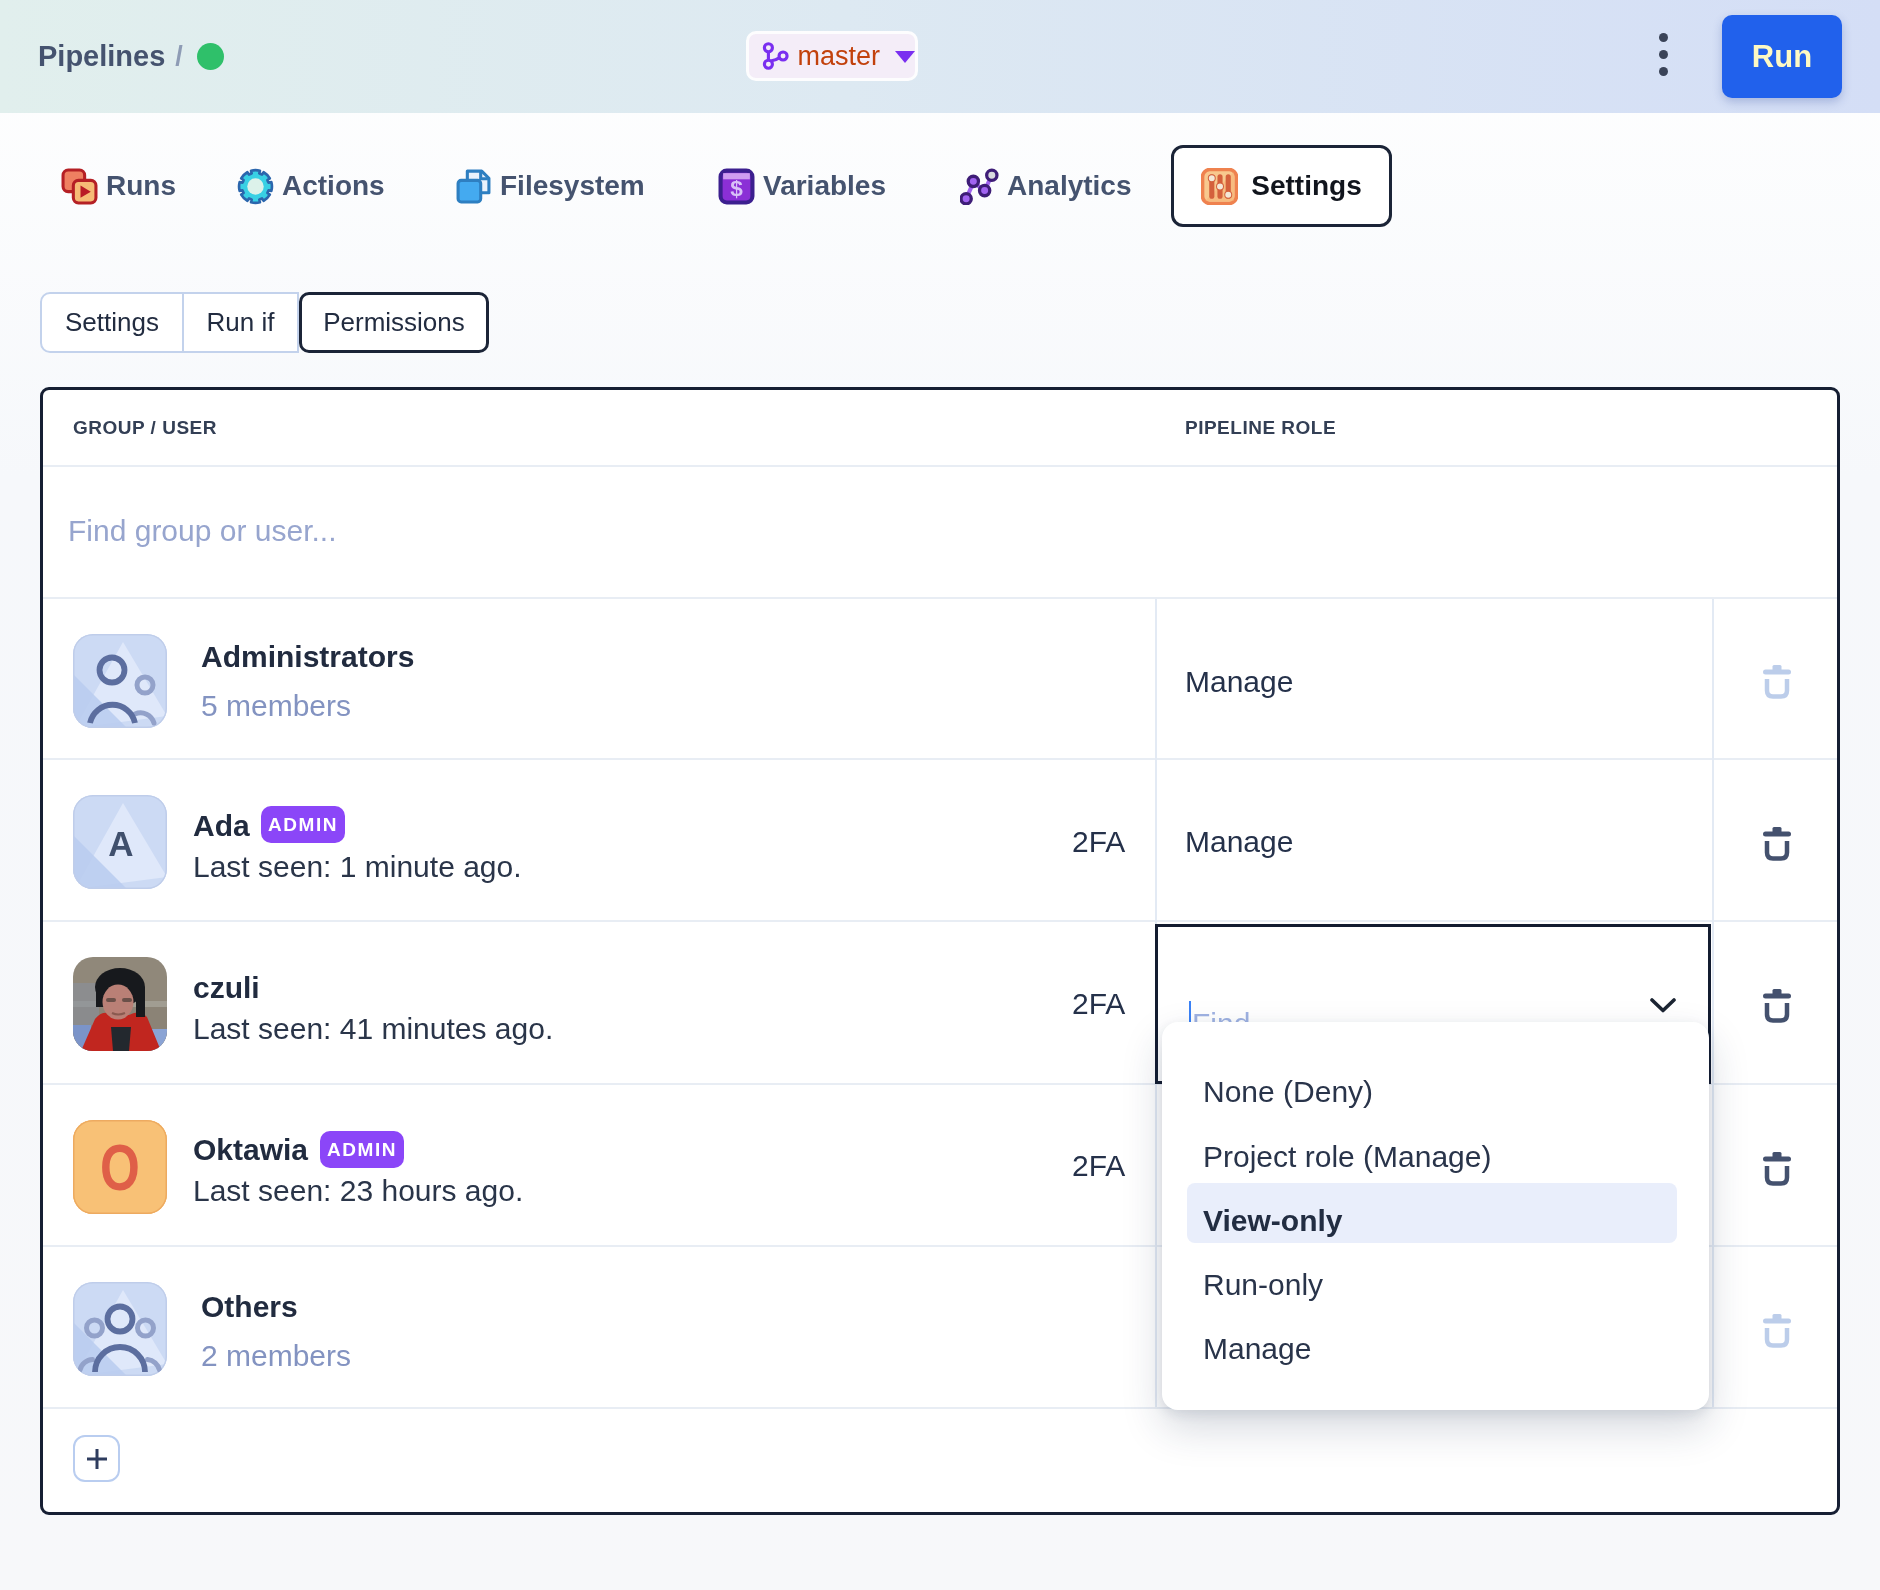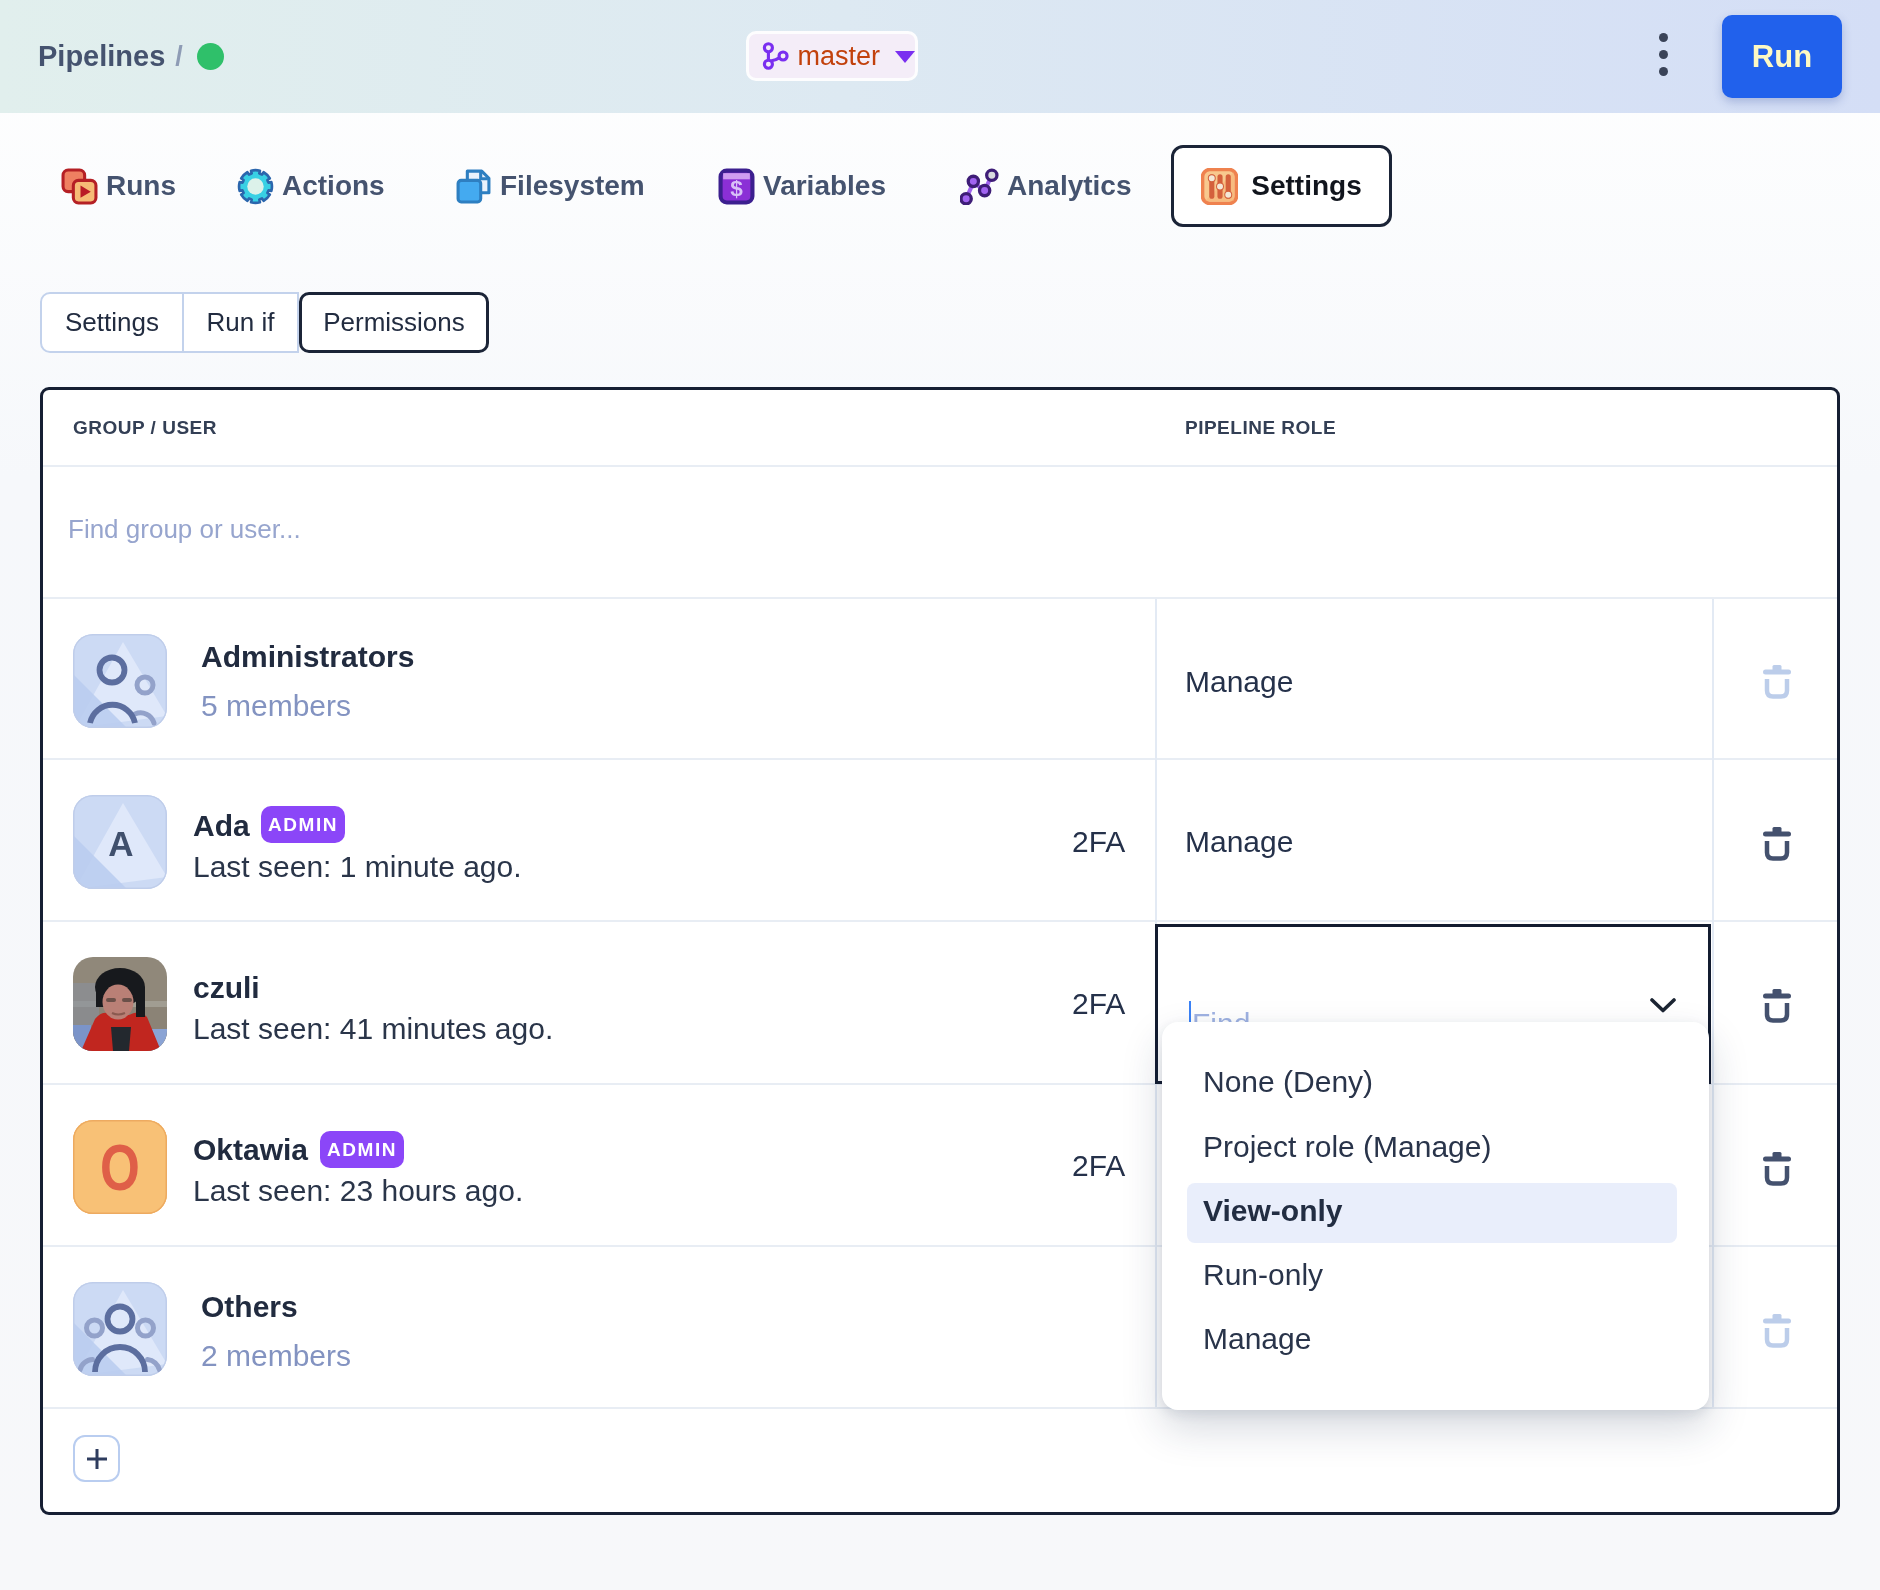--- a/index.html
+++ b/index.html
@@ -39,21 +39,21 @@
 #seg1 { left:0; width:144px; border-radius:10px 0 0 10px; }
 #seg2 { left:144px; width:115px; border-left:none; }
 #seg3 { left:259px; width:190px; border:3px solid #1b2437; border-radius:10px; height:61px; background:#fff;}
 
 
 #table { position:absolute; left:40px; top:387px; width:1800px; height:1128px; background:#fff;
   border:3px solid #161f33; border-radius:9px; }
 .hdr { position:absolute; top:0; height:75px; font-size:19px; font-weight:bold; letter-spacing:.5px;
   color:#333f55; line-height:75px; }
 #hline { position:absolute; left:0; top:75px; width:1794px; height:2px; background:#e8edf4; }
-#search { position:absolute; left:25px; top:124px; font-size:26px; color:#97a5ce; }
+#search { position:absolute; left:25px; top:124px; font-size:30px; color:#97a5ce; }
 .rowline { position:absolute; left:0; width:1794px; height:2px; background:#e8edf4; }
 .vline { position:absolute; width:2px; background:#e3eaf4; }
 .name { position:absolute; font-size:30px; font-weight:bold; color:#212b3f; }
 .sub { position:absolute; font-size:30px; color:#8393c1; }
 .seen { position:absolute; font-size:30px; color:#2a3549; }
 .role { position:absolute; left:1142px; font-size:30px; color:#25314a; }
 .tfa { position:absolute; left:1029px; font-size:30px; color:#25314a; }
 .badge { position:absolute; height:37px; background:#8b46f8; border-radius:10px; color:#fff;
   font-size:19px; font-weight:bold; letter-spacing:1.5px; display:flex; align-items:center; justify-content:center; }
 .avatar { position:absolute; left:30px; width:94px; height:94px; border-radius:20px; overflow:hidden; }
@@ -61,21 +61,21 @@
 #plusbtn { position:absolute; left:30px; top:1045px; width:47px; height:47px; border:2px solid #b9cdf0;
   border-radius:12px; background:#fff; display:flex; align-items:center; justify-content:center; }
 
 
 #select { position:absolute; left:1112px; top:534px; width:556px; height:160px; background:#fff;
   border:3px solid #131c30; }
 #select .find { position:absolute; left:34px; top:80px; font-size:30px; color:#9fb2e2; }
 #select .caret-line { position:absolute; left:31px; top:74px; width:2px; height:40px; background:#3b82f6; }
 #panel { position:absolute; left:1162px; top:1022px; width:547px; height:388px; background:#fff;
   border-radius:16px; box-shadow:0 18px 40px rgba(30,45,80,.18), 0 4px 12px rgba(30,45,80,.10); }
-.opt { position:absolute; left:41px; font-size:30px; color:#29344a; }
+.opt { position:absolute; left:41px; font-size:30px; color:#29344a;margin-top:10px; }
 #hl { position:absolute; left:25px; top:161px; width:490px; height:60px; background:#e9eefb; border-radius:8px; }
 </style>
 </head>
 <body>
 <div id="topbar">
   <div id="crumb">
     <span class="pl">Pipelines</span>
       <span class="sep">/</span>
     <span class="dot"></span>
   </div>

